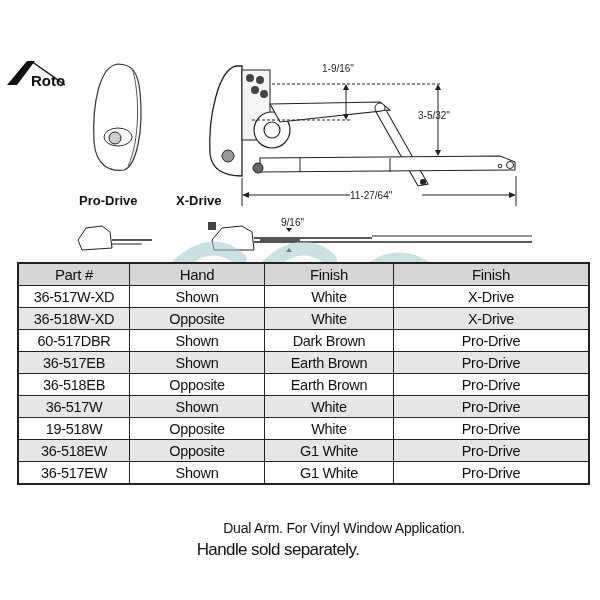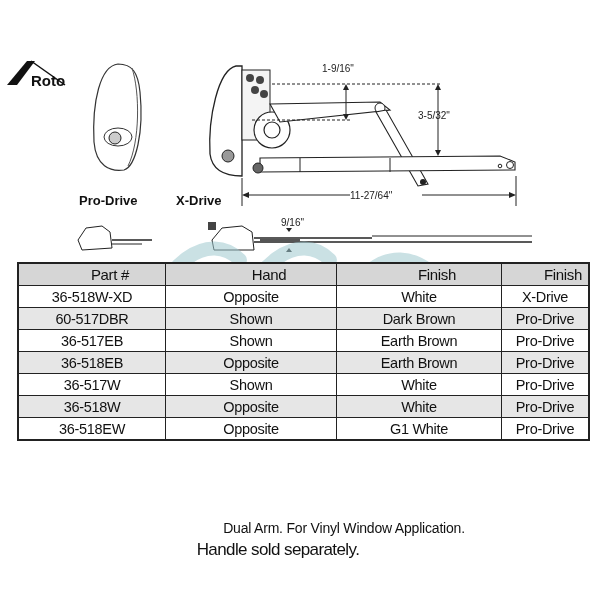--- a/index.html
+++ b/index.html
@@ -5,21 +5,21 @@
   html, body { margin:0; padding:0; background:#fff; }
   body { width:600px; height:600px; position:relative; overflow:hidden; font-family:"Liberation Sans", sans-serif; color:#111; }
   .abs { position:absolute; }
   .logo { left:5px; top:57px; width:62px; height:30px; }
   .logo-text { position:absolute; left:26px; top:15px; font-size:15px; font-weight:bold; }
   .label { font-weight:bold; font-size:13px; }
   .dim { font-size:10px; color:#222; }
   svg { position:absolute; overflow:visible; }
   table { position:absolute; left:17px; top:262px; width:573px; border-collapse:collapse; border:2px solid #222; font-size:14.5px; letter-spacing:-0.3px; }
   td, th { border:1.5px solid #222; height:21px; padding:0; text-align:center; font-weight:normal; line-height:20px; }
-  thead th { background:#d6d6d6; font-size:15px;padding-left:36px; }
+  thead th { background:#d6d6d6; font-size:15px; }
   tbody tr:nth-child(even) td { background:#e6e6e6; }
   tbody tr:nth-child(odd) td { background:#fff; }
   .c1 { width:110px; } .c2 { width:134px; } .c3 { width:128px; }
   .watermark { position:absolute; left:130px; top:220px; width:330px; height:150px; pointer-events:none; opacity:0.55; }
   .note1 { left:0; width:600px; top:520px; text-align:center; font-size:14px; letter-spacing:-0.2px;margin-left:44px; }
   .note2 { left:78px; width:400px; top:540px; text-align:center; font-size:17px; letter-spacing:-0.6px; }
 </style>
 </head>
 <body>
 
@@ -106,20 +106,26 @@
   <thead>
     <tr>
       <th class="c1">Part #</th>
       <th class="c2">Hand</th>
       <th class="c3">Finish</th>
       <th>Finish</th>
     </tr>
   </thead>
   <tbody>
     <tr>
+        <td>36-517W-XD</td>
+        <td>Shown</td>
+        <td>White</td>
+        <td>X-Drive</td>
+      </tr>
+    <tr>
         <td>36-518W-XD</td>
         <td>Opposite</td>
         <td>White</td>
         <td>X-Drive</td>
       </tr>
     <tr>
         <td>60-517DBR</td>
         <td>Shown</td>
         <td>Dark Brown</td>
         <td>Pro-Drive</td>
@@ -136,28 +142,34 @@
         <td>Earth Brown</td>
         <td>Pro-Drive</td>
       </tr>
     <tr>
         <td>36-517W</td>
         <td>Shown</td>
         <td>White</td>
         <td>Pro-Drive</td>
       </tr>
     <tr>
-        <td>36-518W</td>
+        <td>19-518W</td>
         <td>Opposite</td>
         <td>White</td>
         <td>Pro-Drive</td>
       </tr>
     <tr>
         <td>36-518EW</td>
         <td>Opposite</td>
         <td>G1 White</td>
         <td>Pro-Drive</td>
       </tr>
+    <tr>
+        <td>36-517EW</td>
+        <td>Shown</td>
+        <td>G1 White</td>
+        <td>Pro-Drive</td>
+      </tr>
   </tbody>
 </table>
 
 <div class="abs note1">Dual Arm. For Vinyl Window Application.</div>
 <div class="abs note2">Handle sold separately.</div>
 
 </body></html>

